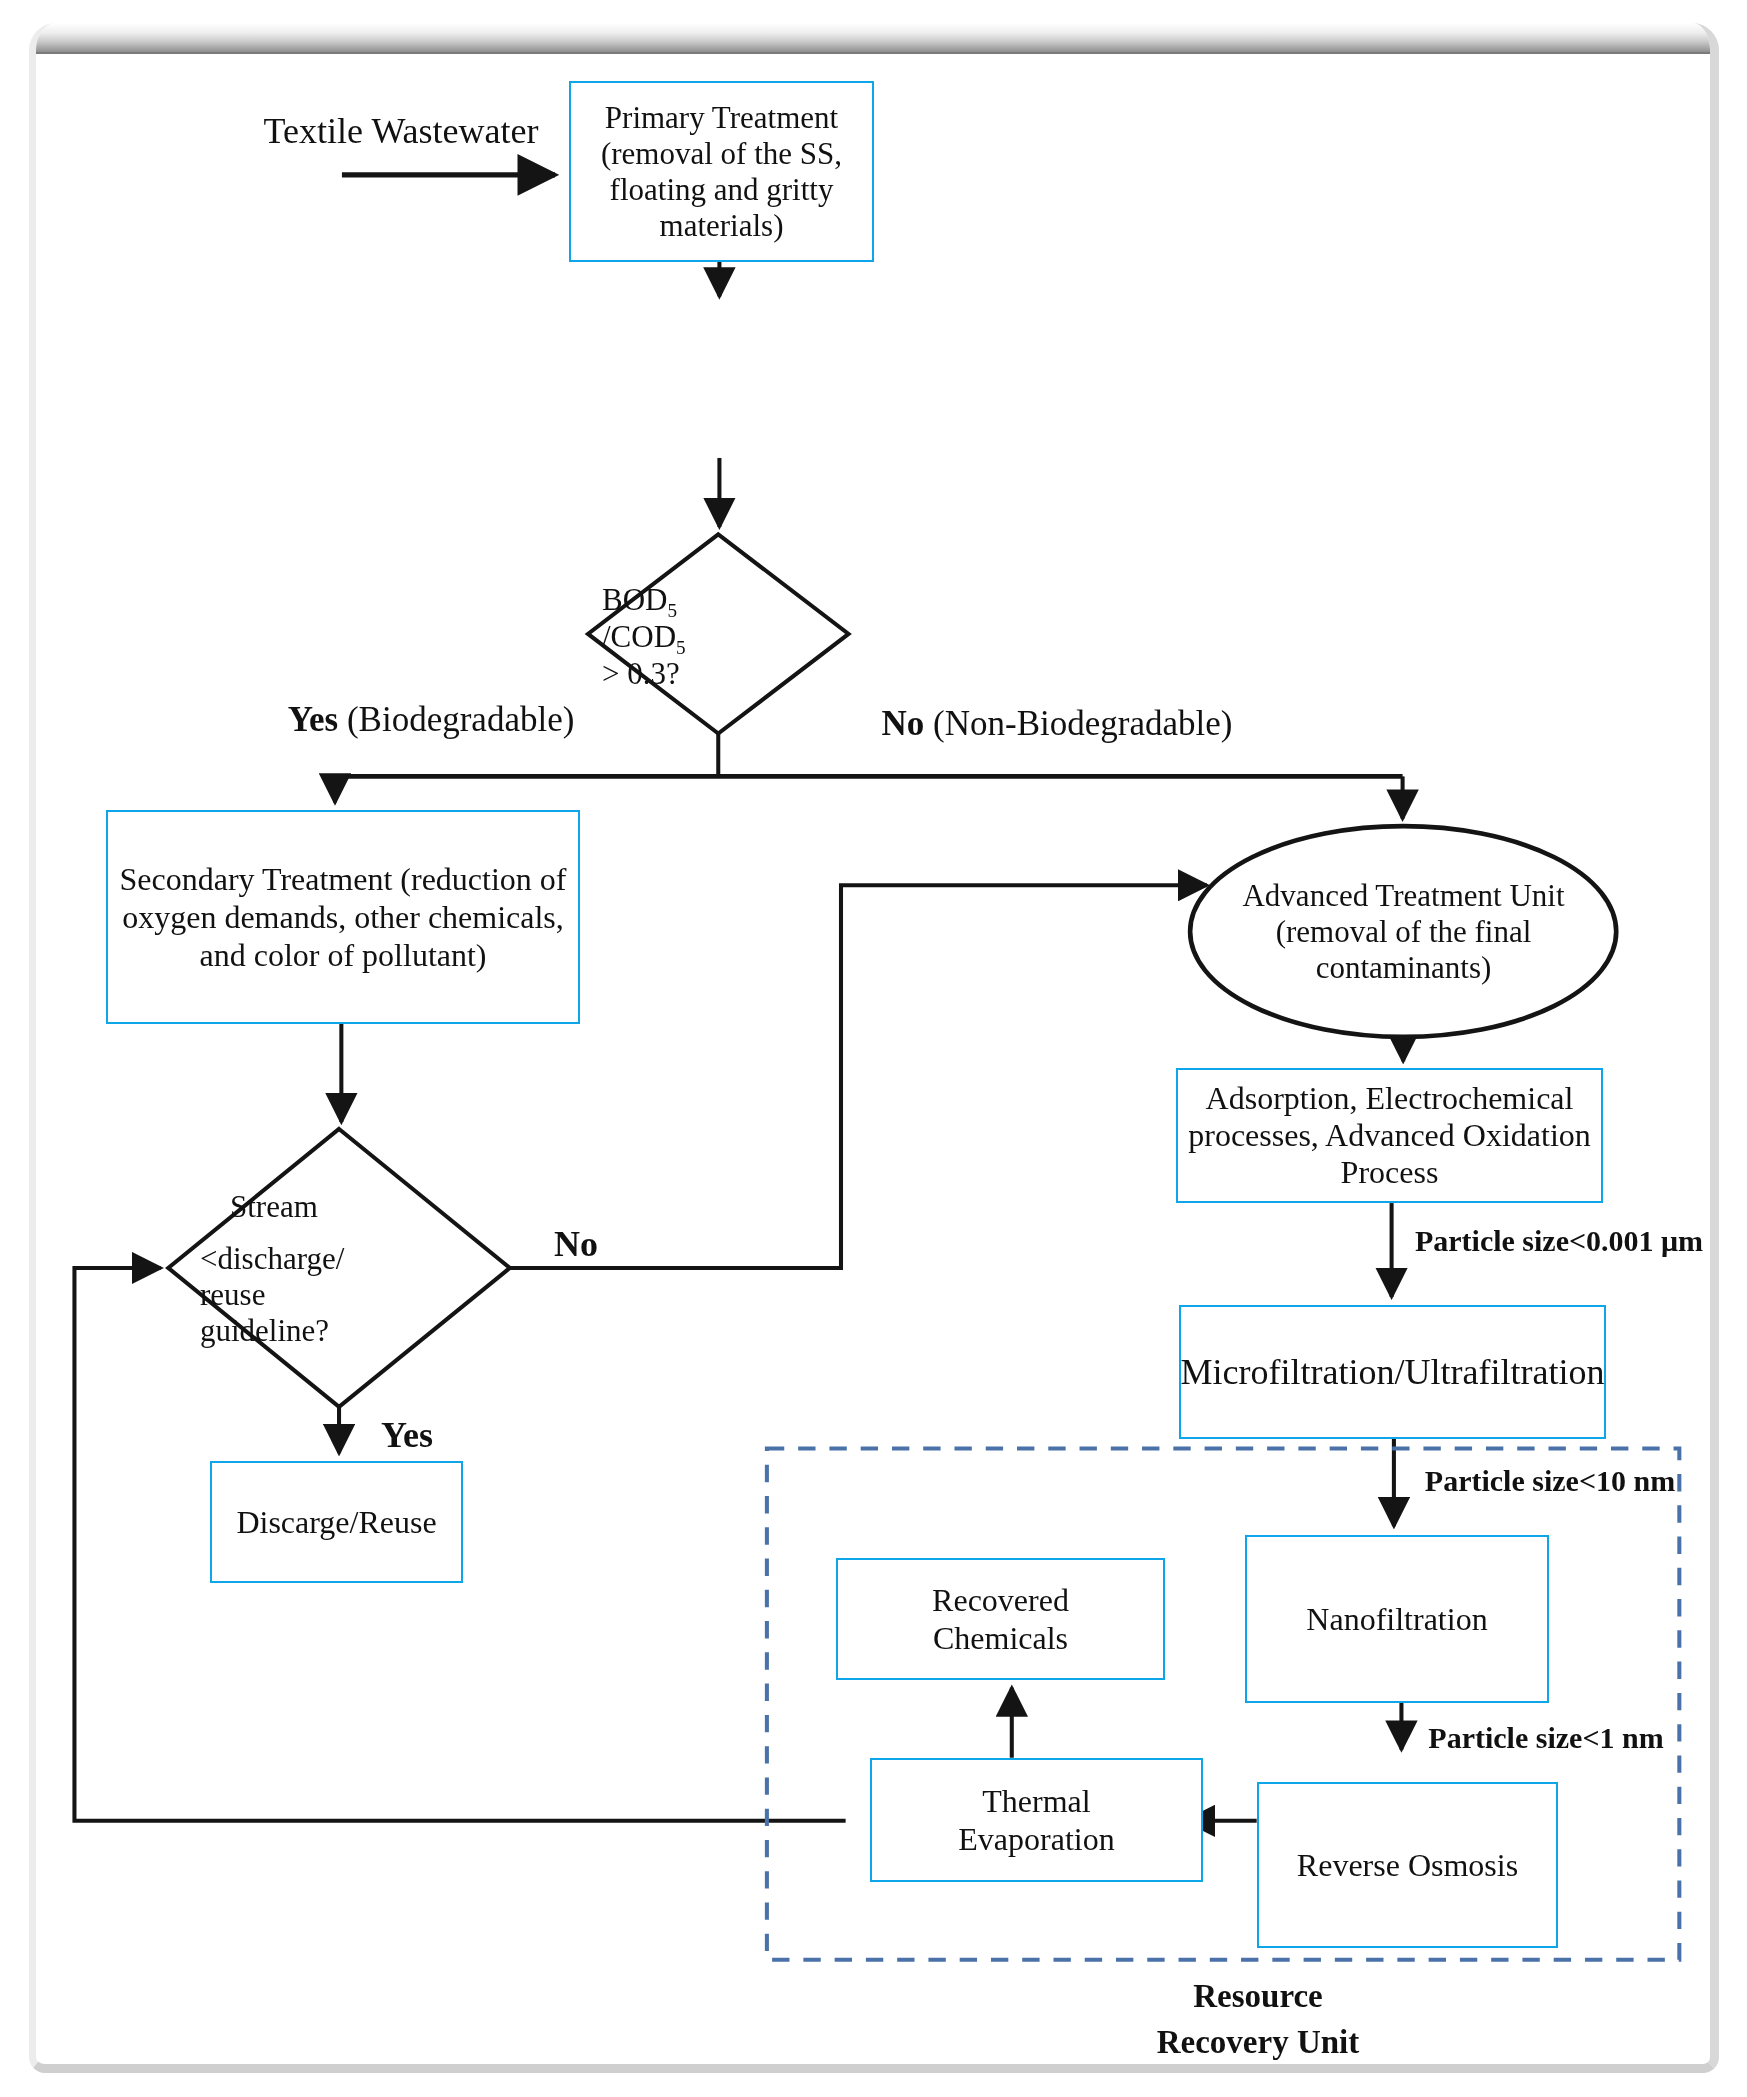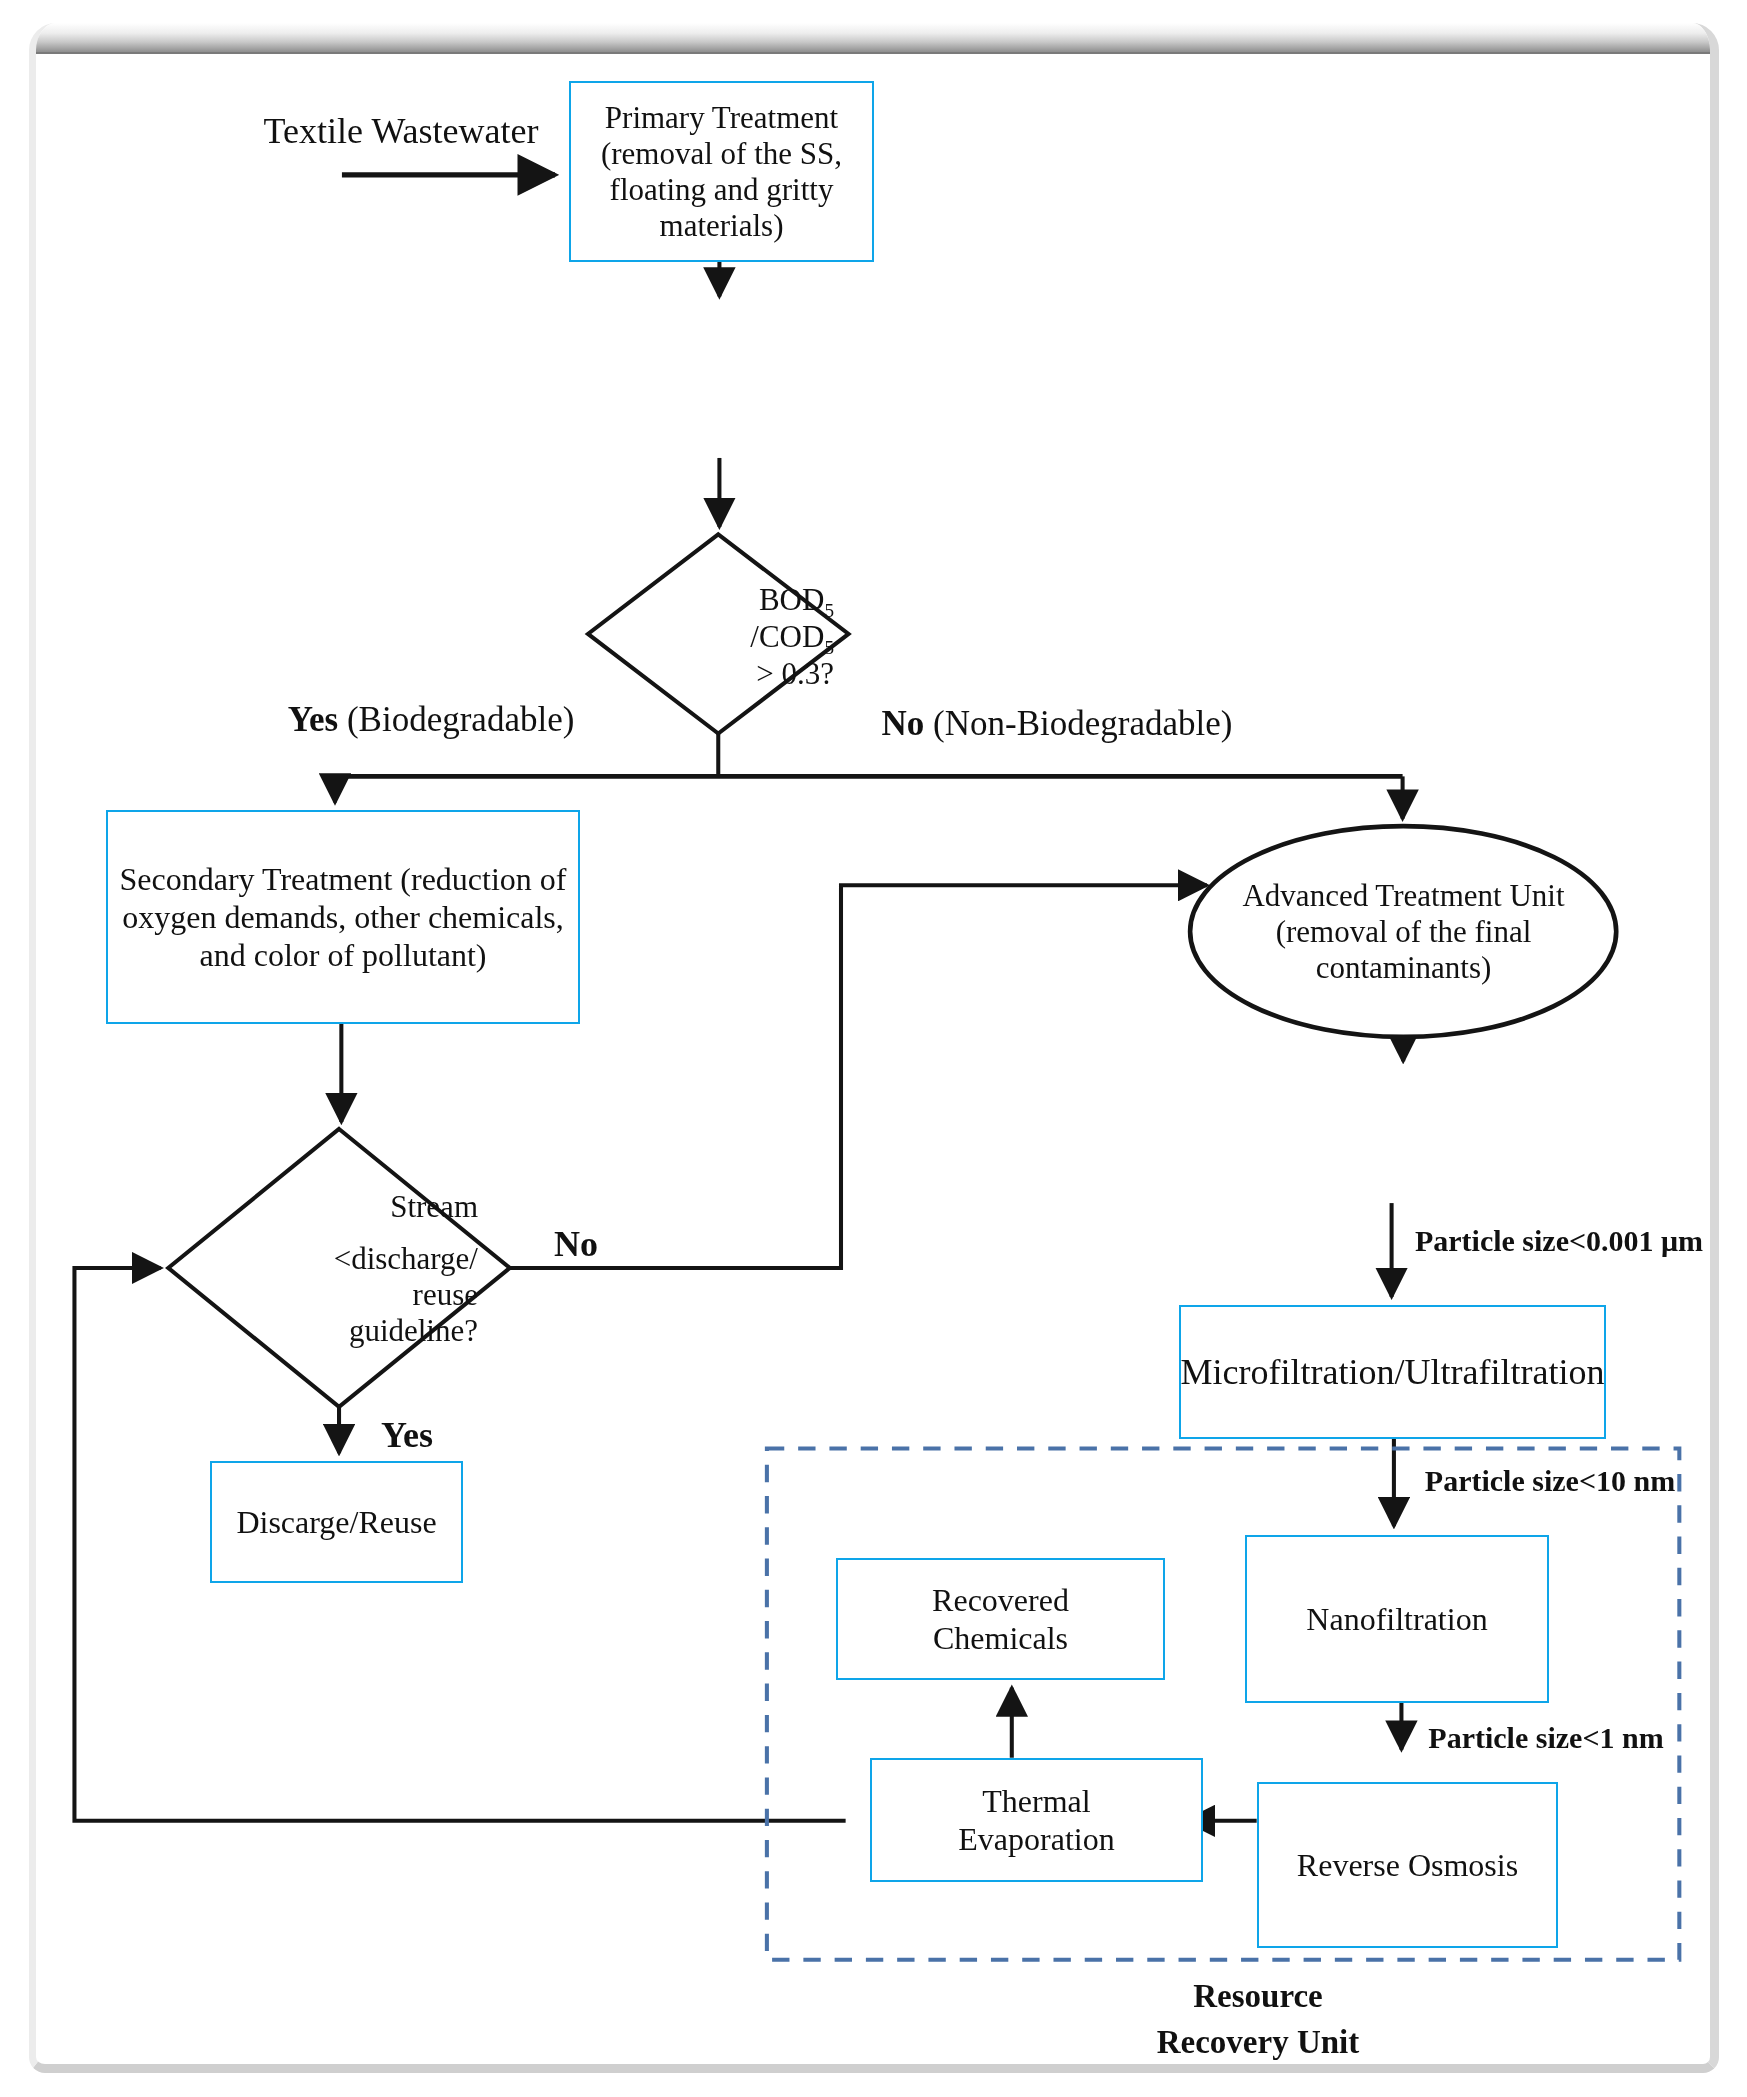--- a/index.html
+++ b/index.html
@@ -35,21 +35,21 @@
   
   .node{
     position:absolute;
     background:#ffffff;
     border:2px solid #0ea5e9;
     box-sizing:border-box;
     display:flex;align-items:center;justify-content:center;
     text-align:center;
     font-size:32px;line-height:38px;
   }
-  .txt{position:absolute;display:flex;flex-direction:column;align-items:flex-end;justify-content:center;text-align:center;}
+  .txt{position:absolute;display:flex;flex-direction:column;align-items:flex-start;justify-content:center;text-align:center;}
   .lbl{position:absolute;transform:translate(-50%,-50%);white-space:nowrap;text-align:center;}
   .b{font-weight:bold;}
   sub{font-size:0.62em;line-height:0;}
 </style>
 </head>
 <body>
 
 <div id="canvas">
 
   <div class="frame">
@@ -105,20 +105,23 @@
 
   <div class="node" style="left:569px;top:81px;width:305px;height:181px;font-size:31px;line-height:36px;padding:2.3px 8px;">
     <span>Primary Treatment (removal of the SS, floating and gritty materials)</span>
   </div>
 
 
   <div class="node" style="left:106px;top:810px;width:474px;height:214px;padding:2.3px 7px;">
     <span>Secondary Treatment (reduction of oxygen demands, other chemicals, and color of pollutant)</span>
   </div>
 
+  <div class="node" style="left:1176px;top:1068px;width:427px;height:135px;padding:2.3px 9.3px;font-size:32px;line-height:37px;">
+    <span>Adsorption, Electrochemical processes, Advanced Oxidation Process</span>
+  </div>
 
   <div class="node" style="left:1179px;top:1305px;width:427px;height:134px;font-size:36px;white-space:nowrap;">
     <span>Microfiltration/Ultrafiltration</span>
   </div>
 
   <div class="node" style="left:210px;top:1461px;width:253px;height:122px;">
     <span>Discarge/Reuse</span>
   </div>
 
   <div class="node" style="left:1245px;top:1535px;width:304px;height:168px;">

